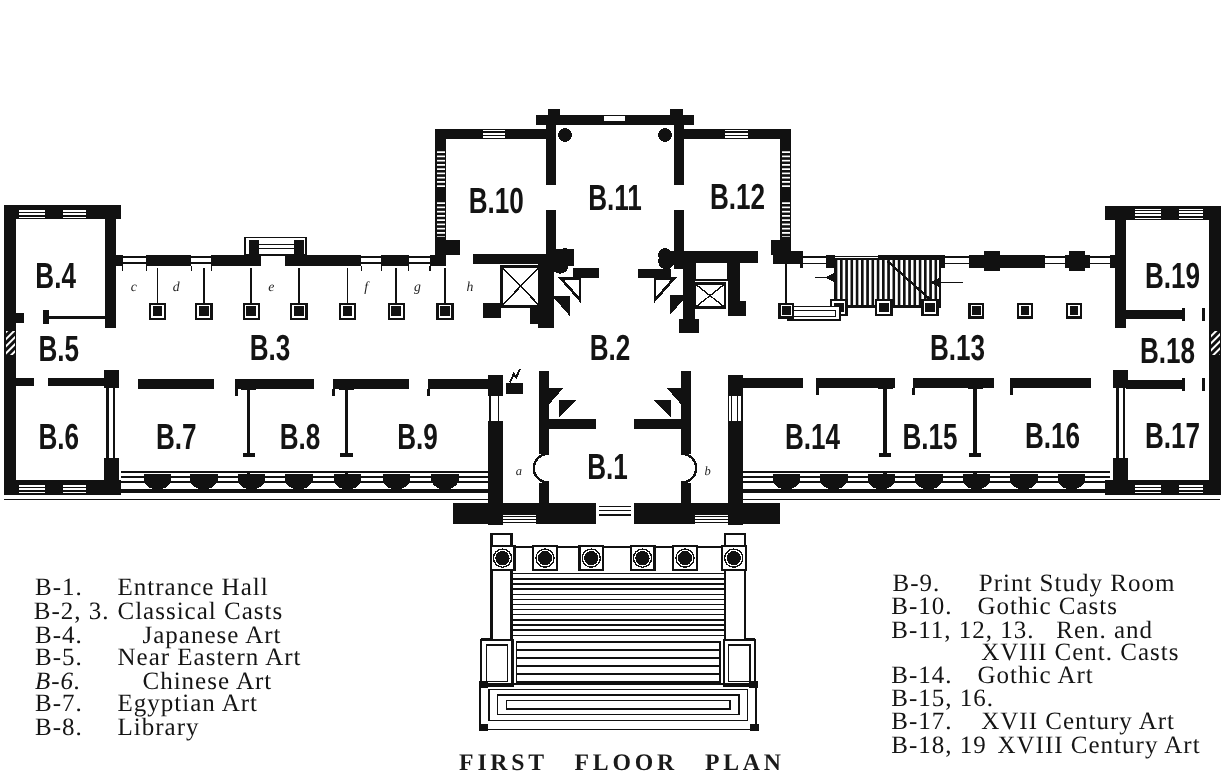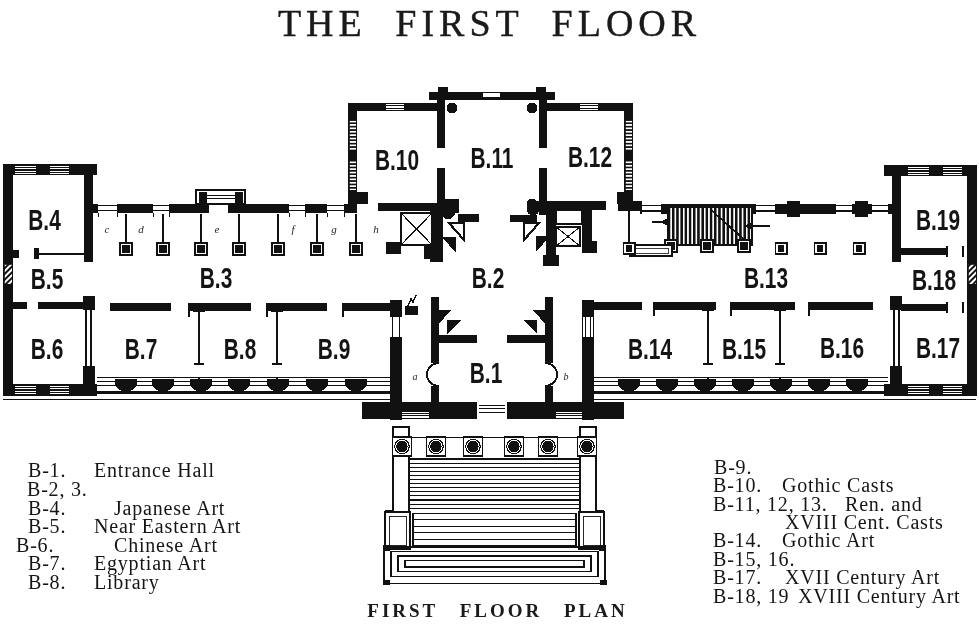--- a/index.html
+++ b/index.html
@@ -9,21 +9,20 @@
          font-size:38px;line-height:44px;letter-spacing:5px;word-spacing:14px;color:#1a1a1a;-webkit-text-stroke:0.4px #1a1a1a;}
   .leg{position:absolute;font-size:20px;letter-spacing:0.8px;color:#151515;white-space:nowrap;}
   #cap{position:absolute;left:8px;top:600px;width:979px;text-align:center;
        font-size:19px;font-weight:bold;letter-spacing:3px;word-spacing:14px;color:#1a1a1a;}
   svg text.rm{font-family:"Liberation Sans",sans-serif;font-weight:bold;fill:#141414;}
   svg text.sm{font-family:"Liberation Serif",serif;font-style:italic;fill:#222;}
 </style>
 </head>
 <body>
 <div id="page">
-  <div id="title">THE FIRST FLOOR</div>
 
   <svg id="plan" width="979" height="624" viewBox="0 0 979 624" style="position:absolute;left:0;top:0" shape-rendering="crispEdges">
     <defs>
       <pattern id="hatch" width="4" height="4" patternUnits="userSpaceOnUse" patternTransform="rotate(45)">
         <rect width="4" height="4" fill="#fff"></rect>
         <rect width="2.2" height="4" fill="#111"></rect>
       </pattern>
       <pattern id="vhatch" width="4.2" height="6" patternUnits="userSpaceOnUse">
         <rect width="4.2" height="6" fill="#fff"></rect>
         <rect width="2.1" height="6" fill="#111"></rect>
@@ -456,32 +455,34 @@
         </g>
     <g transform="translate(938,230) scale(0.72,1)">
           <text x="0" y="0" class="rm" font-size="29" text-anchor="middle">B.19</text>
         </g>
     </g>
   </svg>
 
   <div class="leg" style="left:28px;top:459px;">B-1.</div>
   <div class="leg" style="left:94px;top:459px;">Entrance Hall</div>
   <div class="leg" style="left:27px;top:478px;">B-2, 3.</div>
+  <div class="leg" style="left:94px;top:478px;">Classical Casts</div>
   <div class="leg" style="left:28px;top:497px;">B-4.</div>
   <div class="leg" style="left:94px;top:497px;margin-left:20px;">Japanese Art</div>
   <div class="leg" style="left:28px;top:515px;">B-5.</div>
   <div class="leg" style="left:94px;top:515px;">Near Eastern Art</div>
-  <div class="leg" style="left:16px;top:534px;">B-6.</div>
+  <div class="leg" style="left:28px;top:534px;font-style:italic;">B-6.</div>
   <div class="leg" style="left:94px;top:534px;margin-left:20px;">Chinese Art</div>
   <div class="leg" style="left:28px;top:552px;">B-7.</div>
   <div class="leg" style="left:94px;top:552px;">Egyptian Art</div>
   <div class="leg" style="left:28px;top:571px;">B-8.</div>
   <div class="leg" style="left:94px;top:571px;">Library</div>
 
   <div class="leg" style="left:714px;top:456px;text-align:center;">B-9.</div>
+  <div class="leg" style="left:783px;top:456px;">Print Study Room</div>
   <div class="leg" style="left:713px;top:474px;">B-10.</div>
   <div class="leg" style="left:782px;top:474px;">Gothic Casts</div>
   <div class="leg" style="left:713px;top:493px;">B-11, 12, 13.</div>
   <div class="leg" style="left:845px;top:493px;">Ren. and</div>
   <div class="leg" style="left:785px;top:511px;">XVIII Cent. Casts</div>
   <div class="leg" style="left:713px;top:529px;">B-14.</div>
   <div class="leg" style="left:782px;top:529px;">Gothic Art</div>
   <div class="leg" style="left:713px;top:548px;">B-15, 16.</div>
   <div class="leg" style="left:713px;top:566px;">B-17.</div>
   <div class="leg" style="left:785px;top:566px;">XVII Century Art</div>

